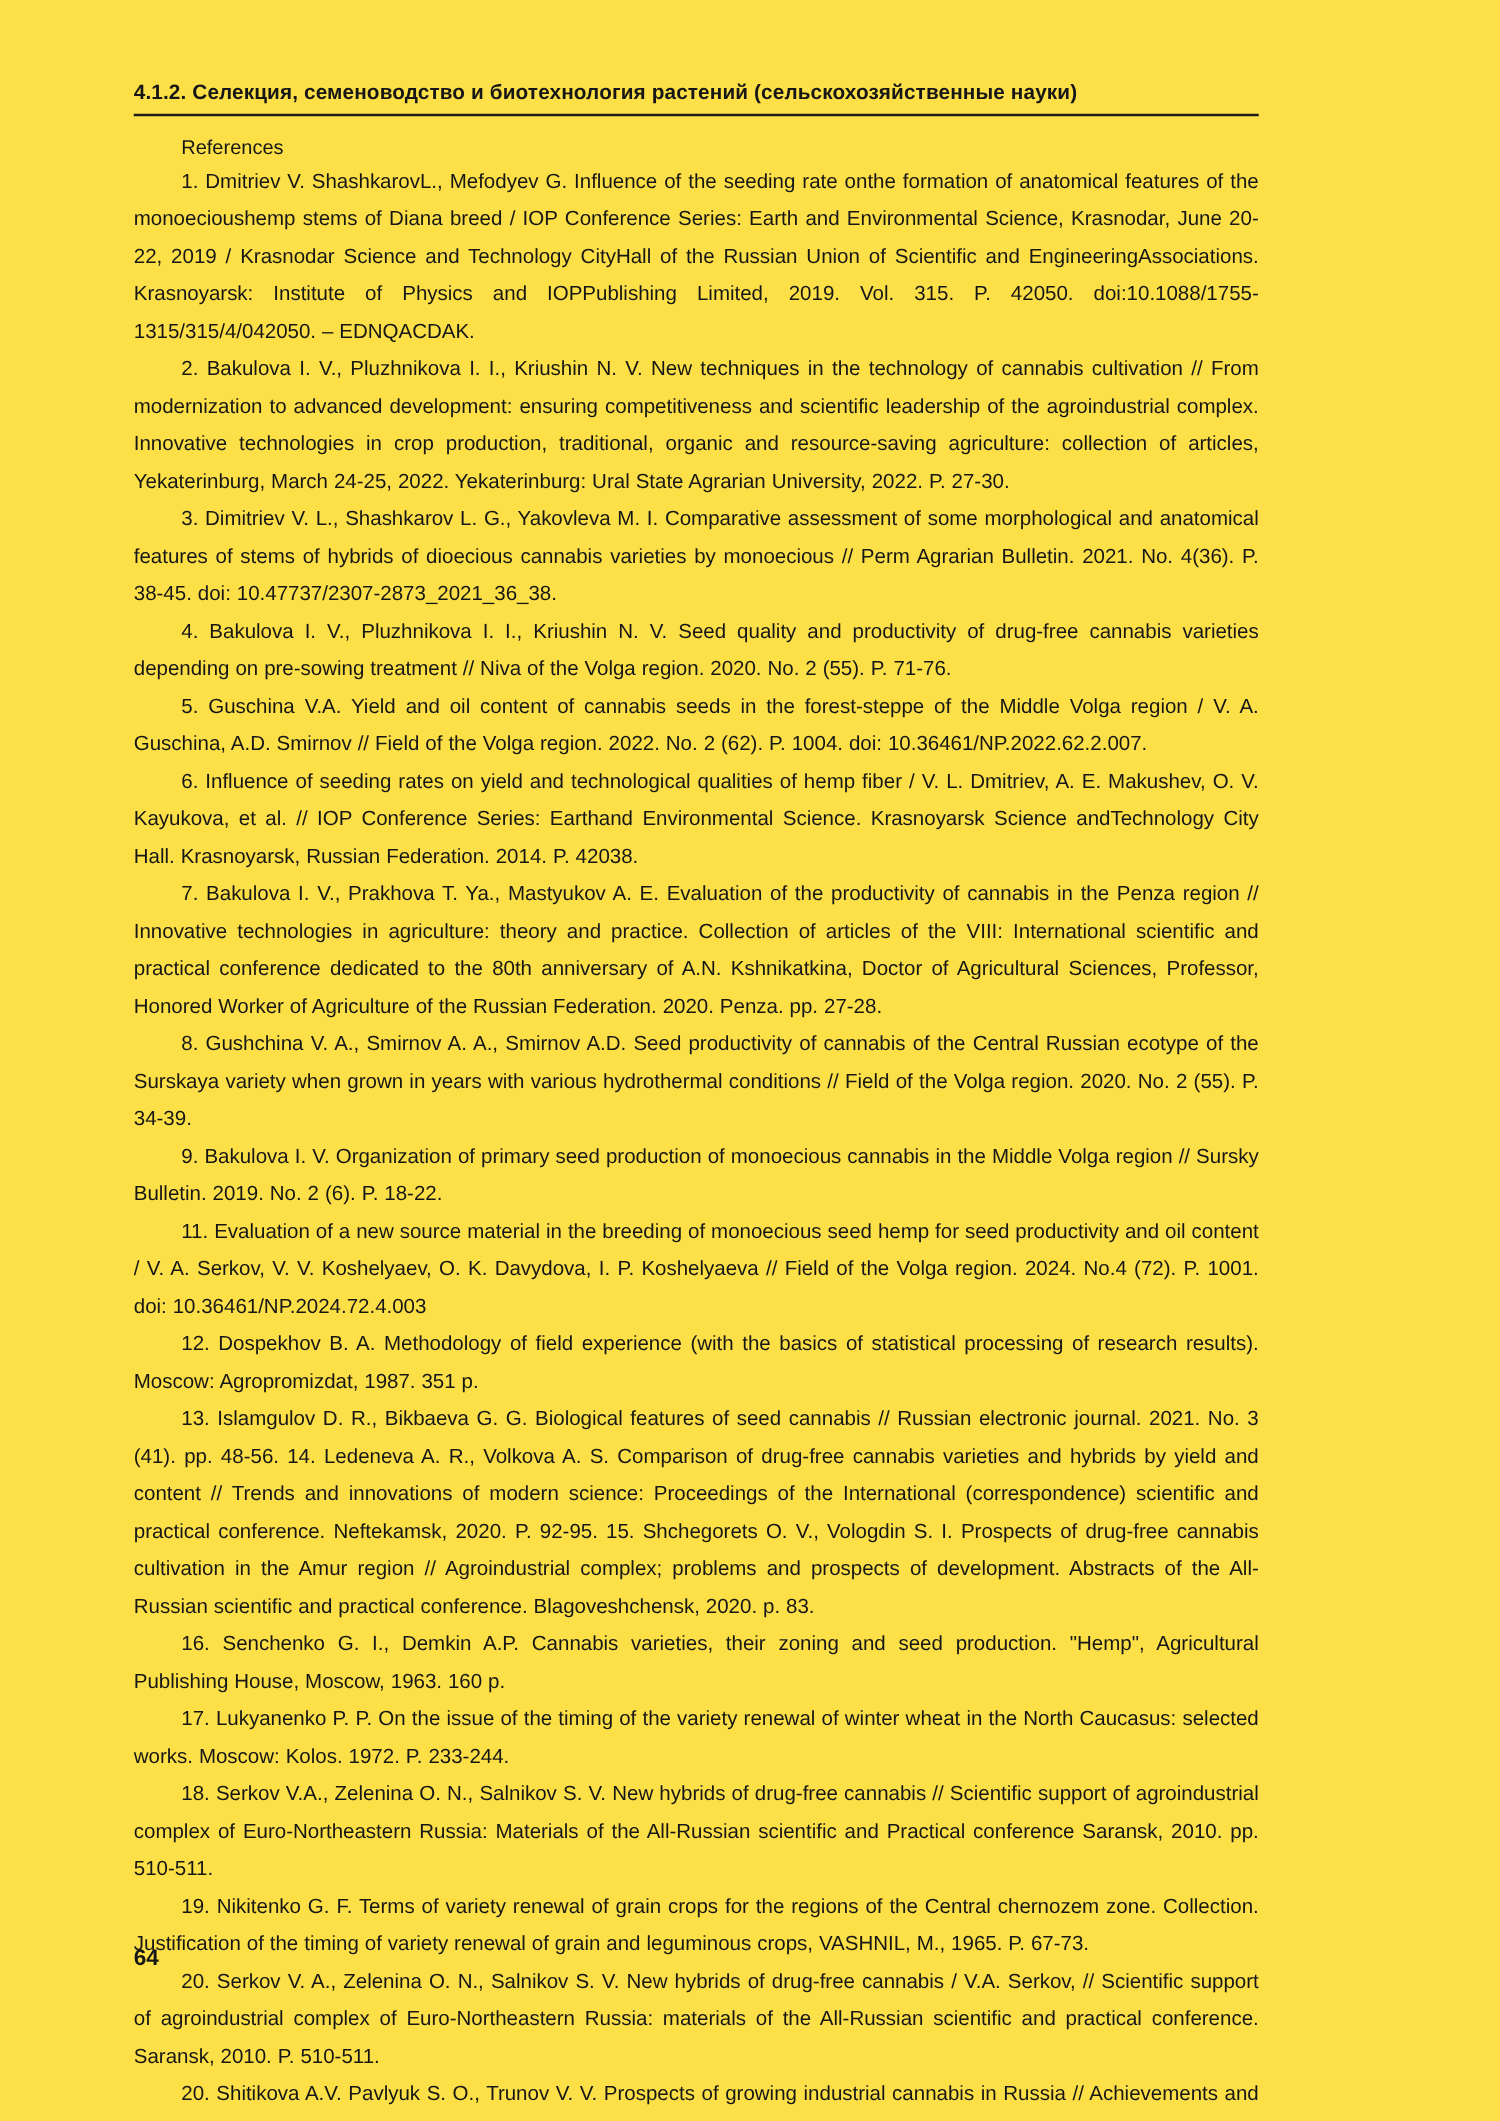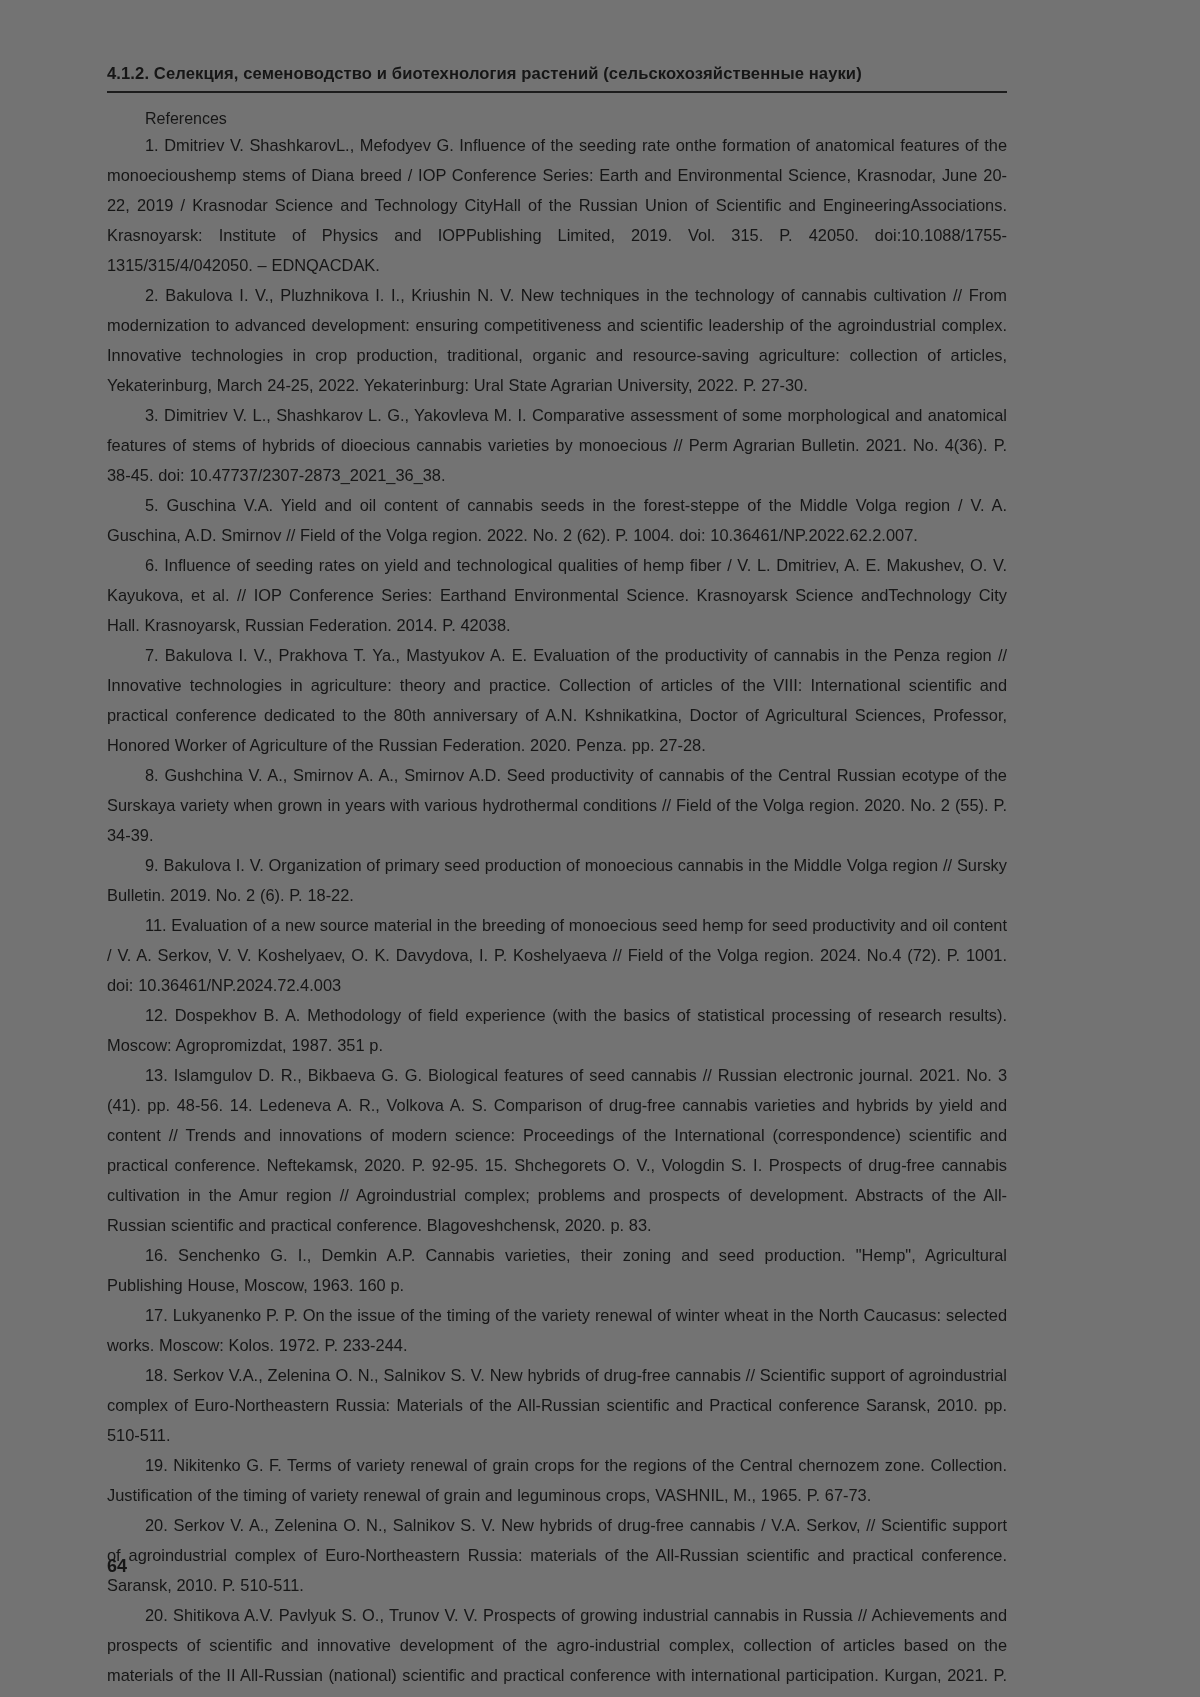--- a/index.html
+++ b/index.html
@@ -8,21 +8,21 @@
     width: 1200px;
     height: 1697px;
     font-family: "Liberation Sans", "DejaVu Sans", sans-serif;
     color: #161616;
   }
   .page {
     position: relative;
     width: 1200px;
     height: 1697px;
     padding: 64px 193px 0 107px;
-    background: #737373;
+    background: #fde047;
     overflow: hidden;
   }
   .doc-header h1 {
     font-size: 16.6px;
     font-weight: 700;
     margin: 0;
     padding-bottom: 7px;
     border-bottom: 2.2px solid #1c1c1c;
     letter-spacing: 0.1px;
   }
@@ -60,20 +60,21 @@
 
   <main>
     <p class="refs-title">References</p>
     <div>
   <p class="ref">1. Dmitriev V. ShashkarovL., Mefodyev G. Influence of the seeding rate onthe formation of anatomical features of the monoecioushemp stems of Diana breed / IOP Conference Series: Earth and Environmental Science, Krasnodar, June 20-22, 2019 / Krasnodar Science and Technology CityHall of the Russian Union of Scientific and EngineeringAssociations. Krasnoyarsk: Institute of Physics and IOPPublishing Limited, 2019. Vol. 315. P. 42050. doi:10.1088/1755-1315/315/4/042050. – EDNQACDAK.</p>
 
   <p class="ref">2. Bakulova I. V., Pluzhnikova I. I., Kriushin N. V. New techniques in the technology of cannabis cultivation // From modernization to advanced development: ensuring competitiveness and scientific leadership of the agroindustrial complex. Innovative technologies in crop production, traditional, organic and resource-saving agriculture: collection of articles, Yekaterinburg, March 24-25, 2022. Yekaterinburg: Ural State Agrarian University, 2022. P. 27-30.</p>
 
   <p class="ref">3. Dimitriev V. L., Shashkarov L. G., Yakovleva M. I. Comparative assessment of some morphological and anatomical features of stems of hybrids of dioecious cannabis varieties by monoecious // Perm Agrarian Bulletin. 2021. No. 4(36). P. 38-45. doi: 10.47737/2307-2873_2021_36_38.</p>
 
+  <p class="ref">4. Bakulova I. V., Pluzhnikova I. I., Kriushin N. V. Seed quality and productivity of drug-free cannabis varieties depending on pre-sowing treatment // Niva of the Volga region. 2020. No. 2 (55). P. 71-76.</p>
 
   <p class="ref">5. Guschina V.A. Yield and oil content of cannabis seeds in the forest-steppe of the Middle Volga region / V. A. Guschina, A.D. Smirnov // Field of the Volga region. 2022. No. 2 (62). P. 1004. doi: 10.36461/NP.2022.62.2.007.</p>
 
   <p class="ref">6. Influence of seeding rates on yield and technological qualities of hemp fiber / V. L. Dmitriev, A. E. Makushev, O. V. Kayukova, et al. // IOP Conference Series: Earthand Environmental Science. Krasnoyarsk Science andTechnology City Hall. Krasnoyarsk, Russian Federation. 2014. P. 42038.</p>
 
   <p class="ref">7. Bakulova I. V., Prakhova T. Ya., Mastyukov A. E. Evaluation of the productivity of cannabis in the Penza region // Innovative technologies in agriculture: theory and practice. Collection of articles of the VIII: International scientific and practical conference dedicated to the 80th anniversary of A.N. Kshnikatkina, Doctor of Agricultural Sciences, Professor, Honored Worker of Agriculture of the Russian Federation. 2020. Penza. pp. 27-28.</p>
 
   <p class="ref">8. Gushchina V. A., Smirnov A. A., Smirnov A.D. Seed productivity of cannabis of the Central Russian ecotype of the Surskaya variety when grown in years with various hydrothermal conditions // Field of the Volga region. 2020. No. 2 (55). P. 34-39.</p>
 
   <p class="ref">9. Bakulova I. V. Organization of primary seed production of monoecious cannabis in the Middle Volga region // Sursky Bulletin. 2019. No. 2 (6). P. 18-22.</p>

